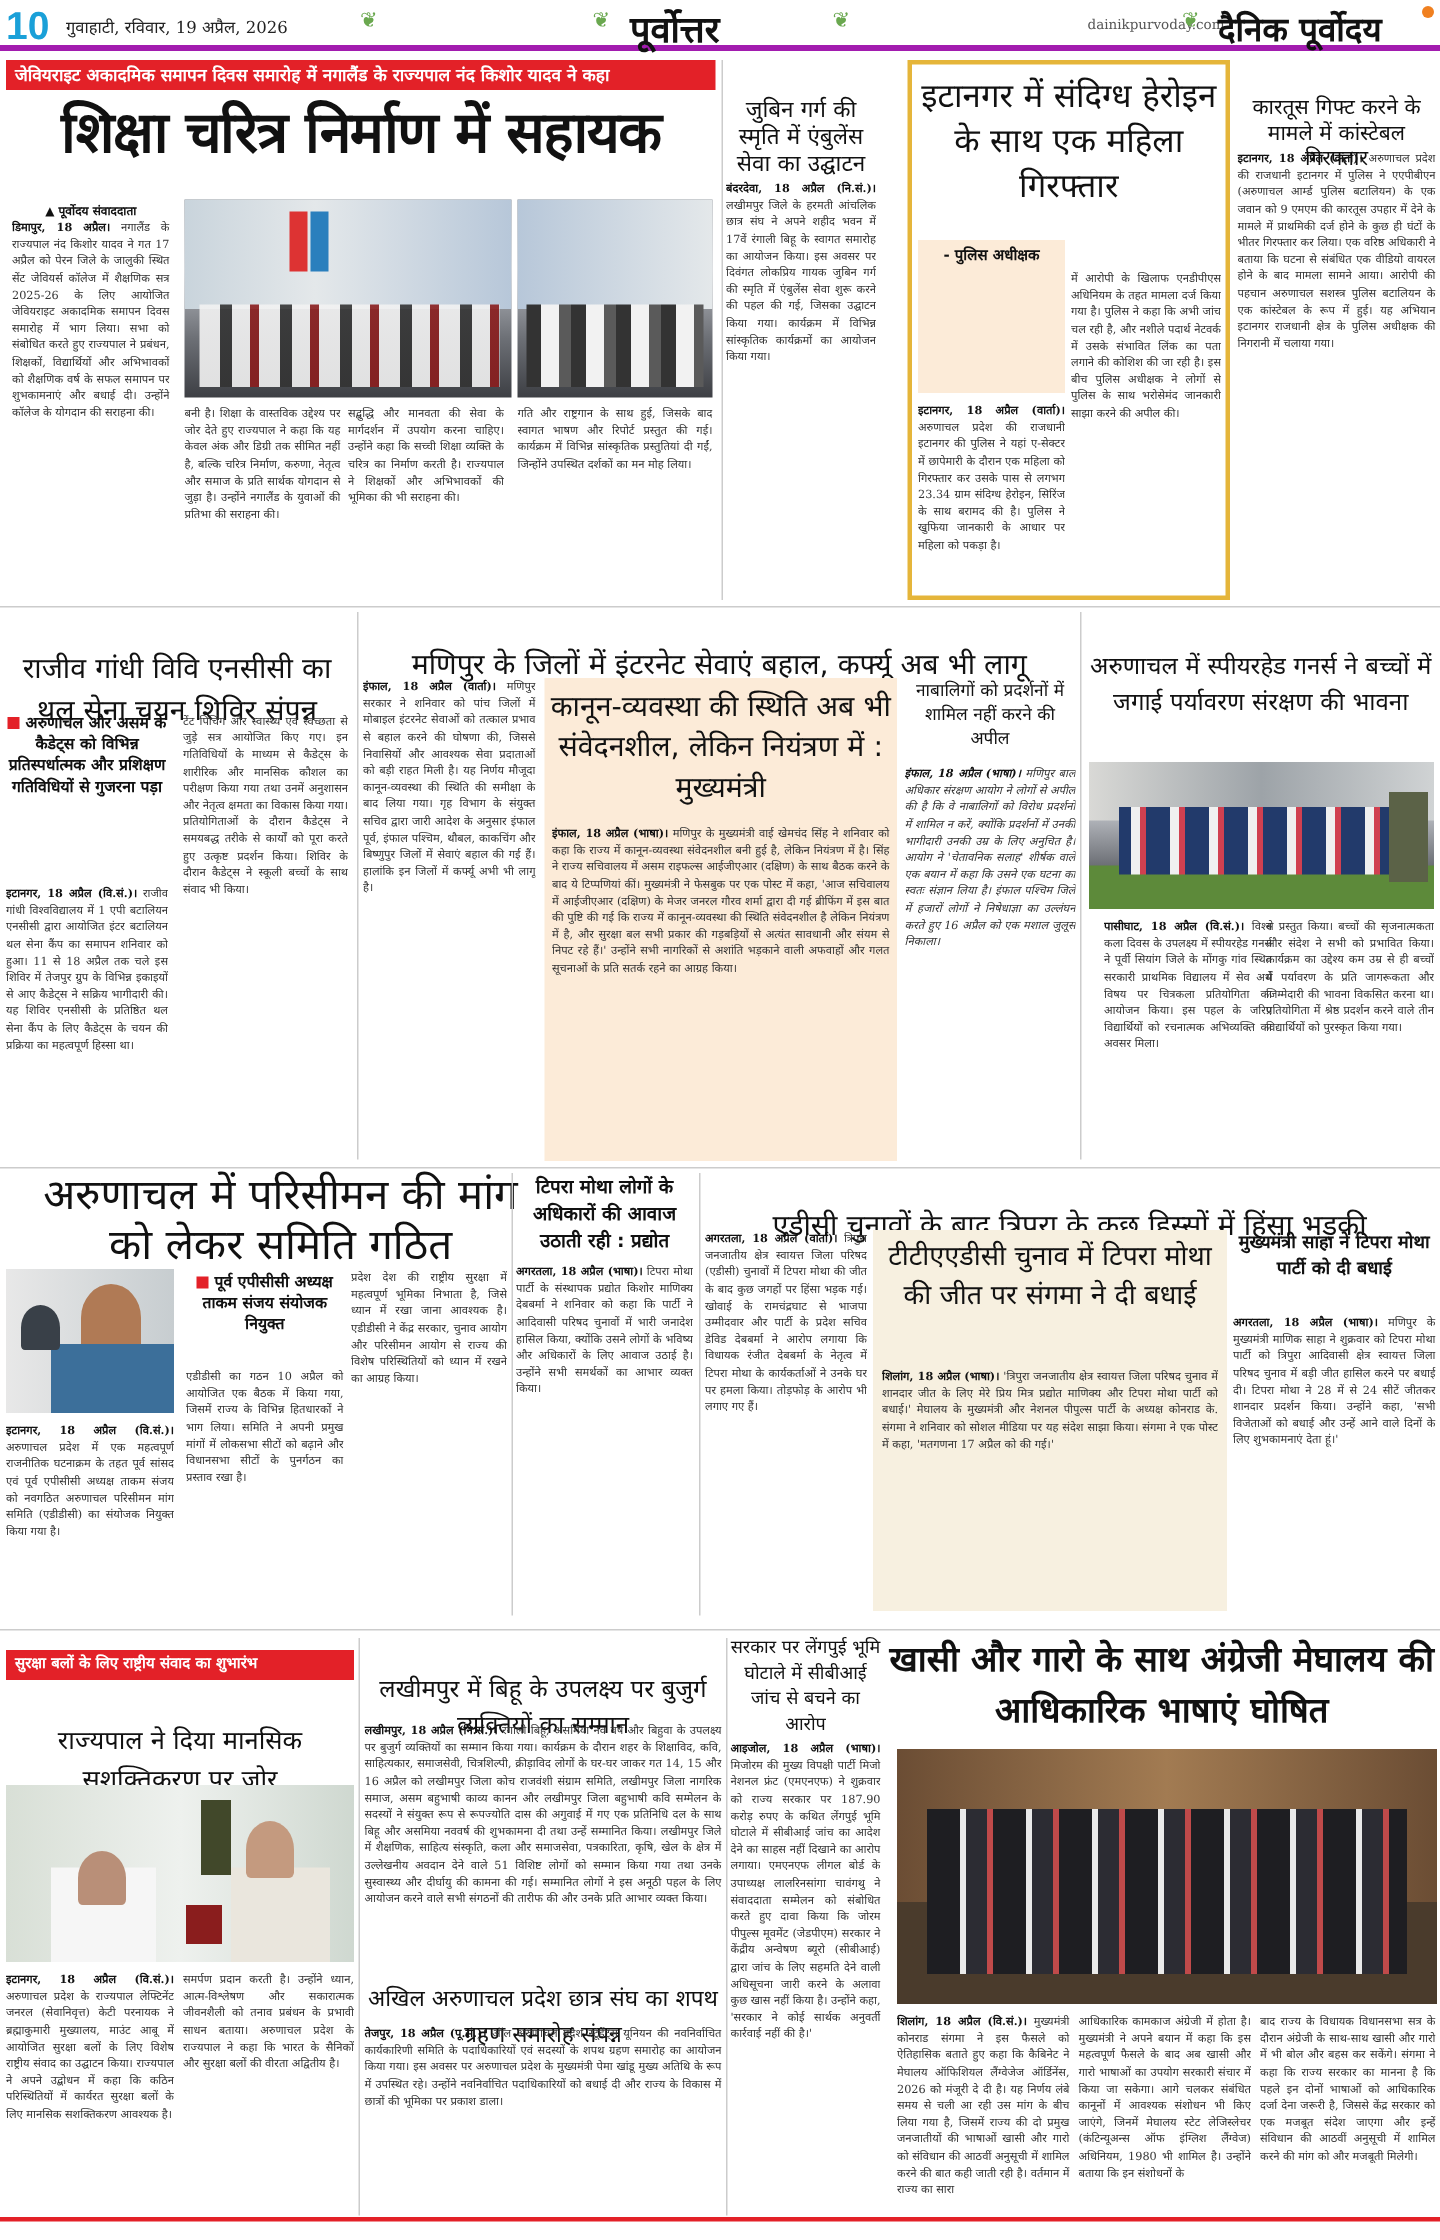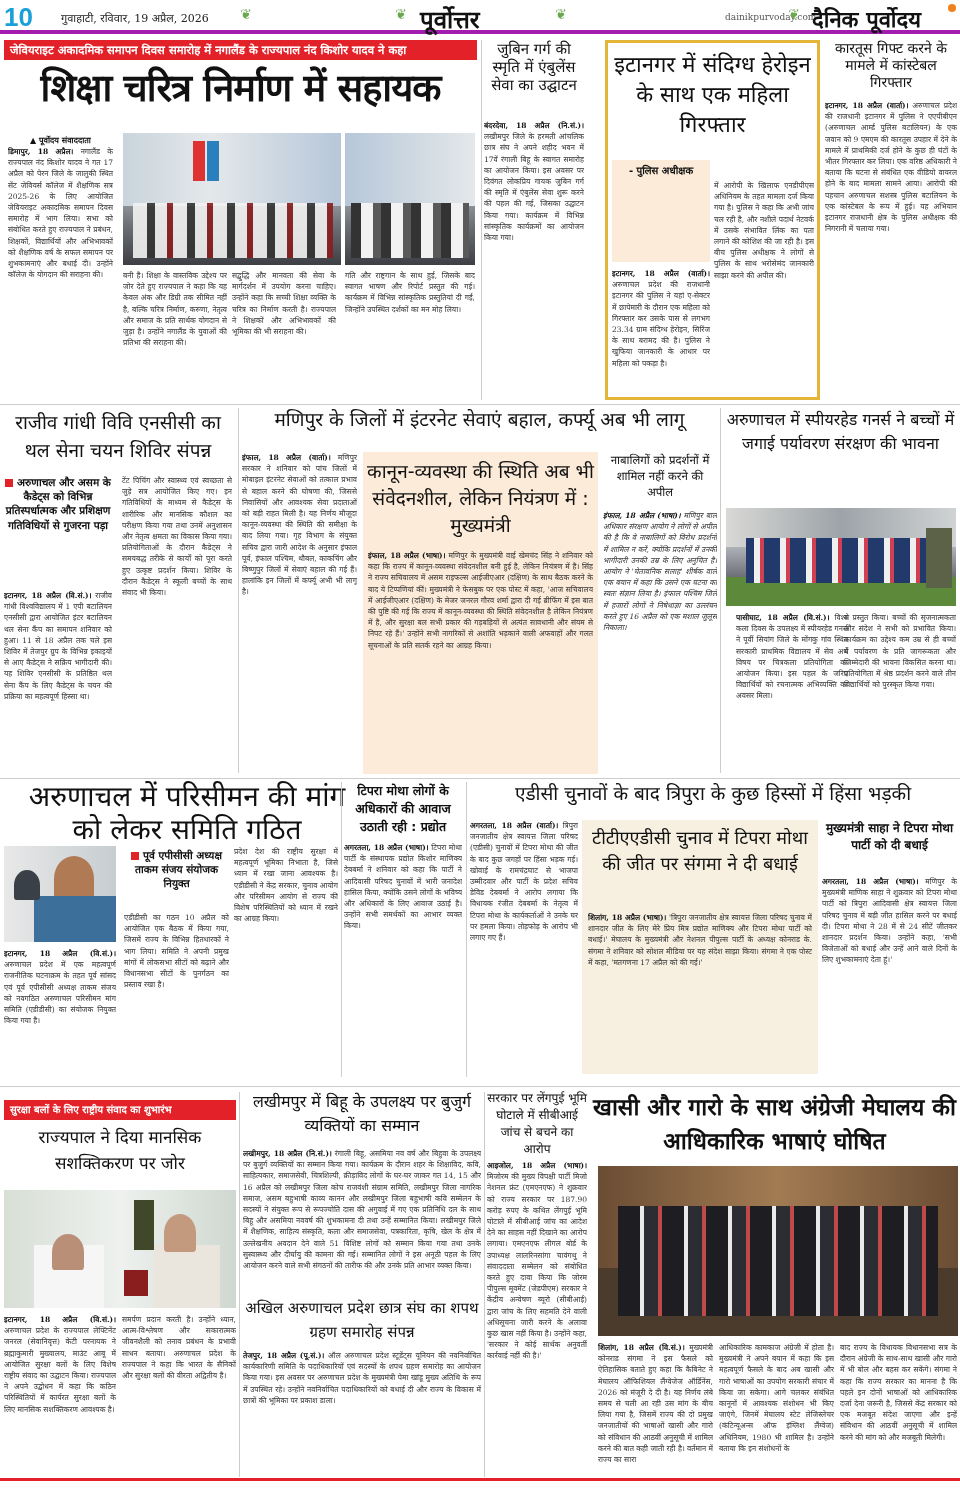--- a/index.html
+++ b/index.html
@@ -1,29 +1,29 @@
 <!DOCTYPE html>
 <html><head>
 <meta charset="utf-8">
 <style>
   * { box-sizing: border-box; margin: 0; padding: 0; }
   body { width: 960px; height: 1493px; background: #ffffff; font-family: "DejaVu Sans", sans-serif; color: #1a1a1a; position: relative; overflow: hidden; }
   .abs { position: absolute; }
   .masthead { left: 0; top: 0; width: 960px; height: 34px; border-bottom: 4px solid #a21caf; }
   .page-no { left: 4px; top: 2px; font-size: 26px; font-weight: bold; color: #1aa0d8; font-family: "Liberation Sans", sans-serif; }
-  .dateline { left: 44px; top: 10px; font-size: 11px; color: #222; font-family: "DejaVu Serif", serif; margin-left: 17px; }
+  .dateline { left: 44px; top: 10px; font-size: 11px; color: #222; font-family: "DejaVu Serif", serif; }
   .sec-title { left: 420px; top: 2px; font-size: 24px; font-weight: bold; color: #111; font-family: "DejaVu Serif", serif; }
   .site { left: 725px; top: 12px; font-size: 9px; color: #555; font-family: "DejaVu Serif", serif; }
   .brand { left: 812px; top: 3px; font-size: 22px; font-weight: bold; color: #111; font-family: "DejaVu Serif", serif; }
   .leaf { font-size: 14px; color: #6aa84f; }
   .redbar { background: #e32128; color: #fff; font-weight: bold; font-family: "DejaVu Sans", sans-serif; padding: 2px 6px; white-space: nowrap; overflow: hidden; }
   .hl { font-family: "DejaVu Sans", sans-serif; color: #111; text-align: center; line-height: 1.2; }
   .hl-xl { font-size: 38px; font-weight: bold; letter-spacing: -1px; }
   .hl-lg { font-size: 24px; }
-  .hl-md { font-size: 18px; }
+  .hl-md { font-size: 18px; margin-top: 24px; }
   .hl-sm { font-size: 14px; }
   .body-text { font-size: 7.5px; line-height: 11.2px; color: #333; font-family: "DejaVu Serif", serif; text-align: justify; overflow: hidden; }
   .body-text b { color: #111; }
   .photo { background: linear-gradient(180deg, #8a8f96 0%, #b9bcc2 35%, #6d7076 70%, #3d3f44 100%); overflow: hidden; }
   .boxed { border: 3px solid #e5b53a; background: #fff; }
   .pull { background: #fcebd8; }
   .pull-text { font-size: 13px; font-weight: bold; text-align: center; line-height: 1.35; color: #111; font-family: "DejaVu Sans", sans-serif; }
   .bullet { display: inline-block; width: 8px; height: 8px; background: #e32128; margin-right: 4px; vertical-align: middle; }
   .vline { background: #ccc; width: 1px; }
   .hline { background: #ccc; height: 1px; }

